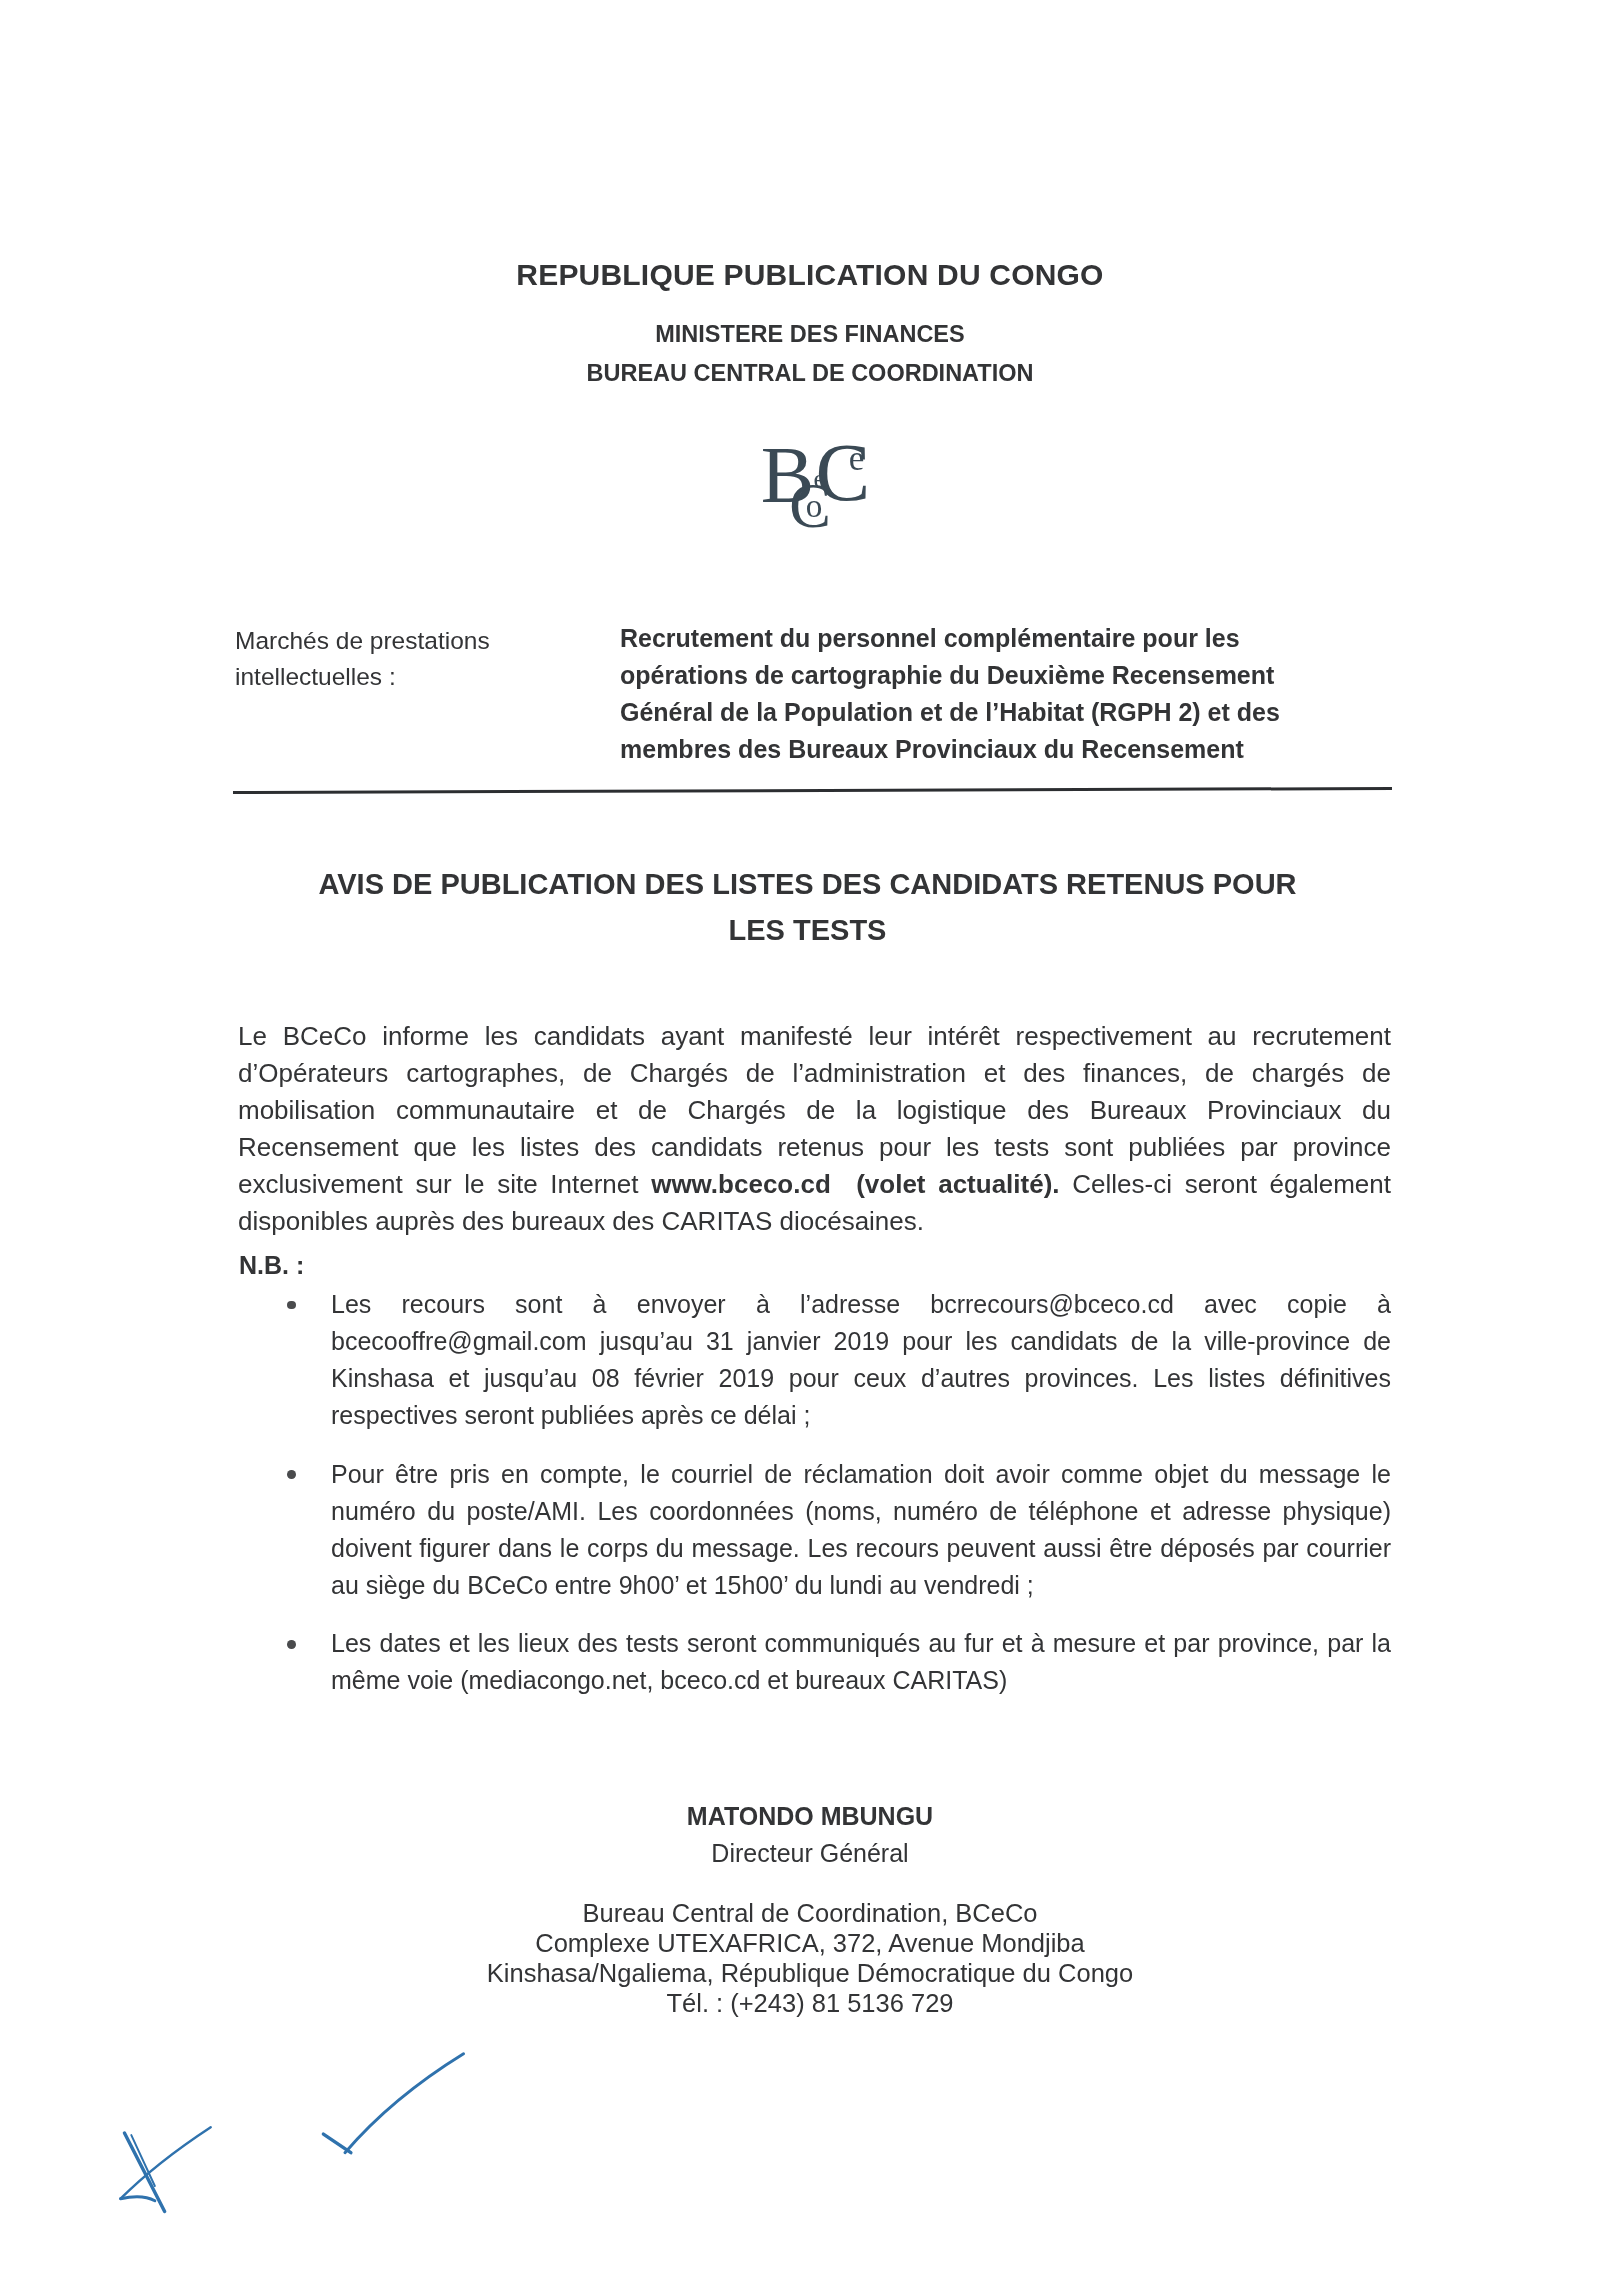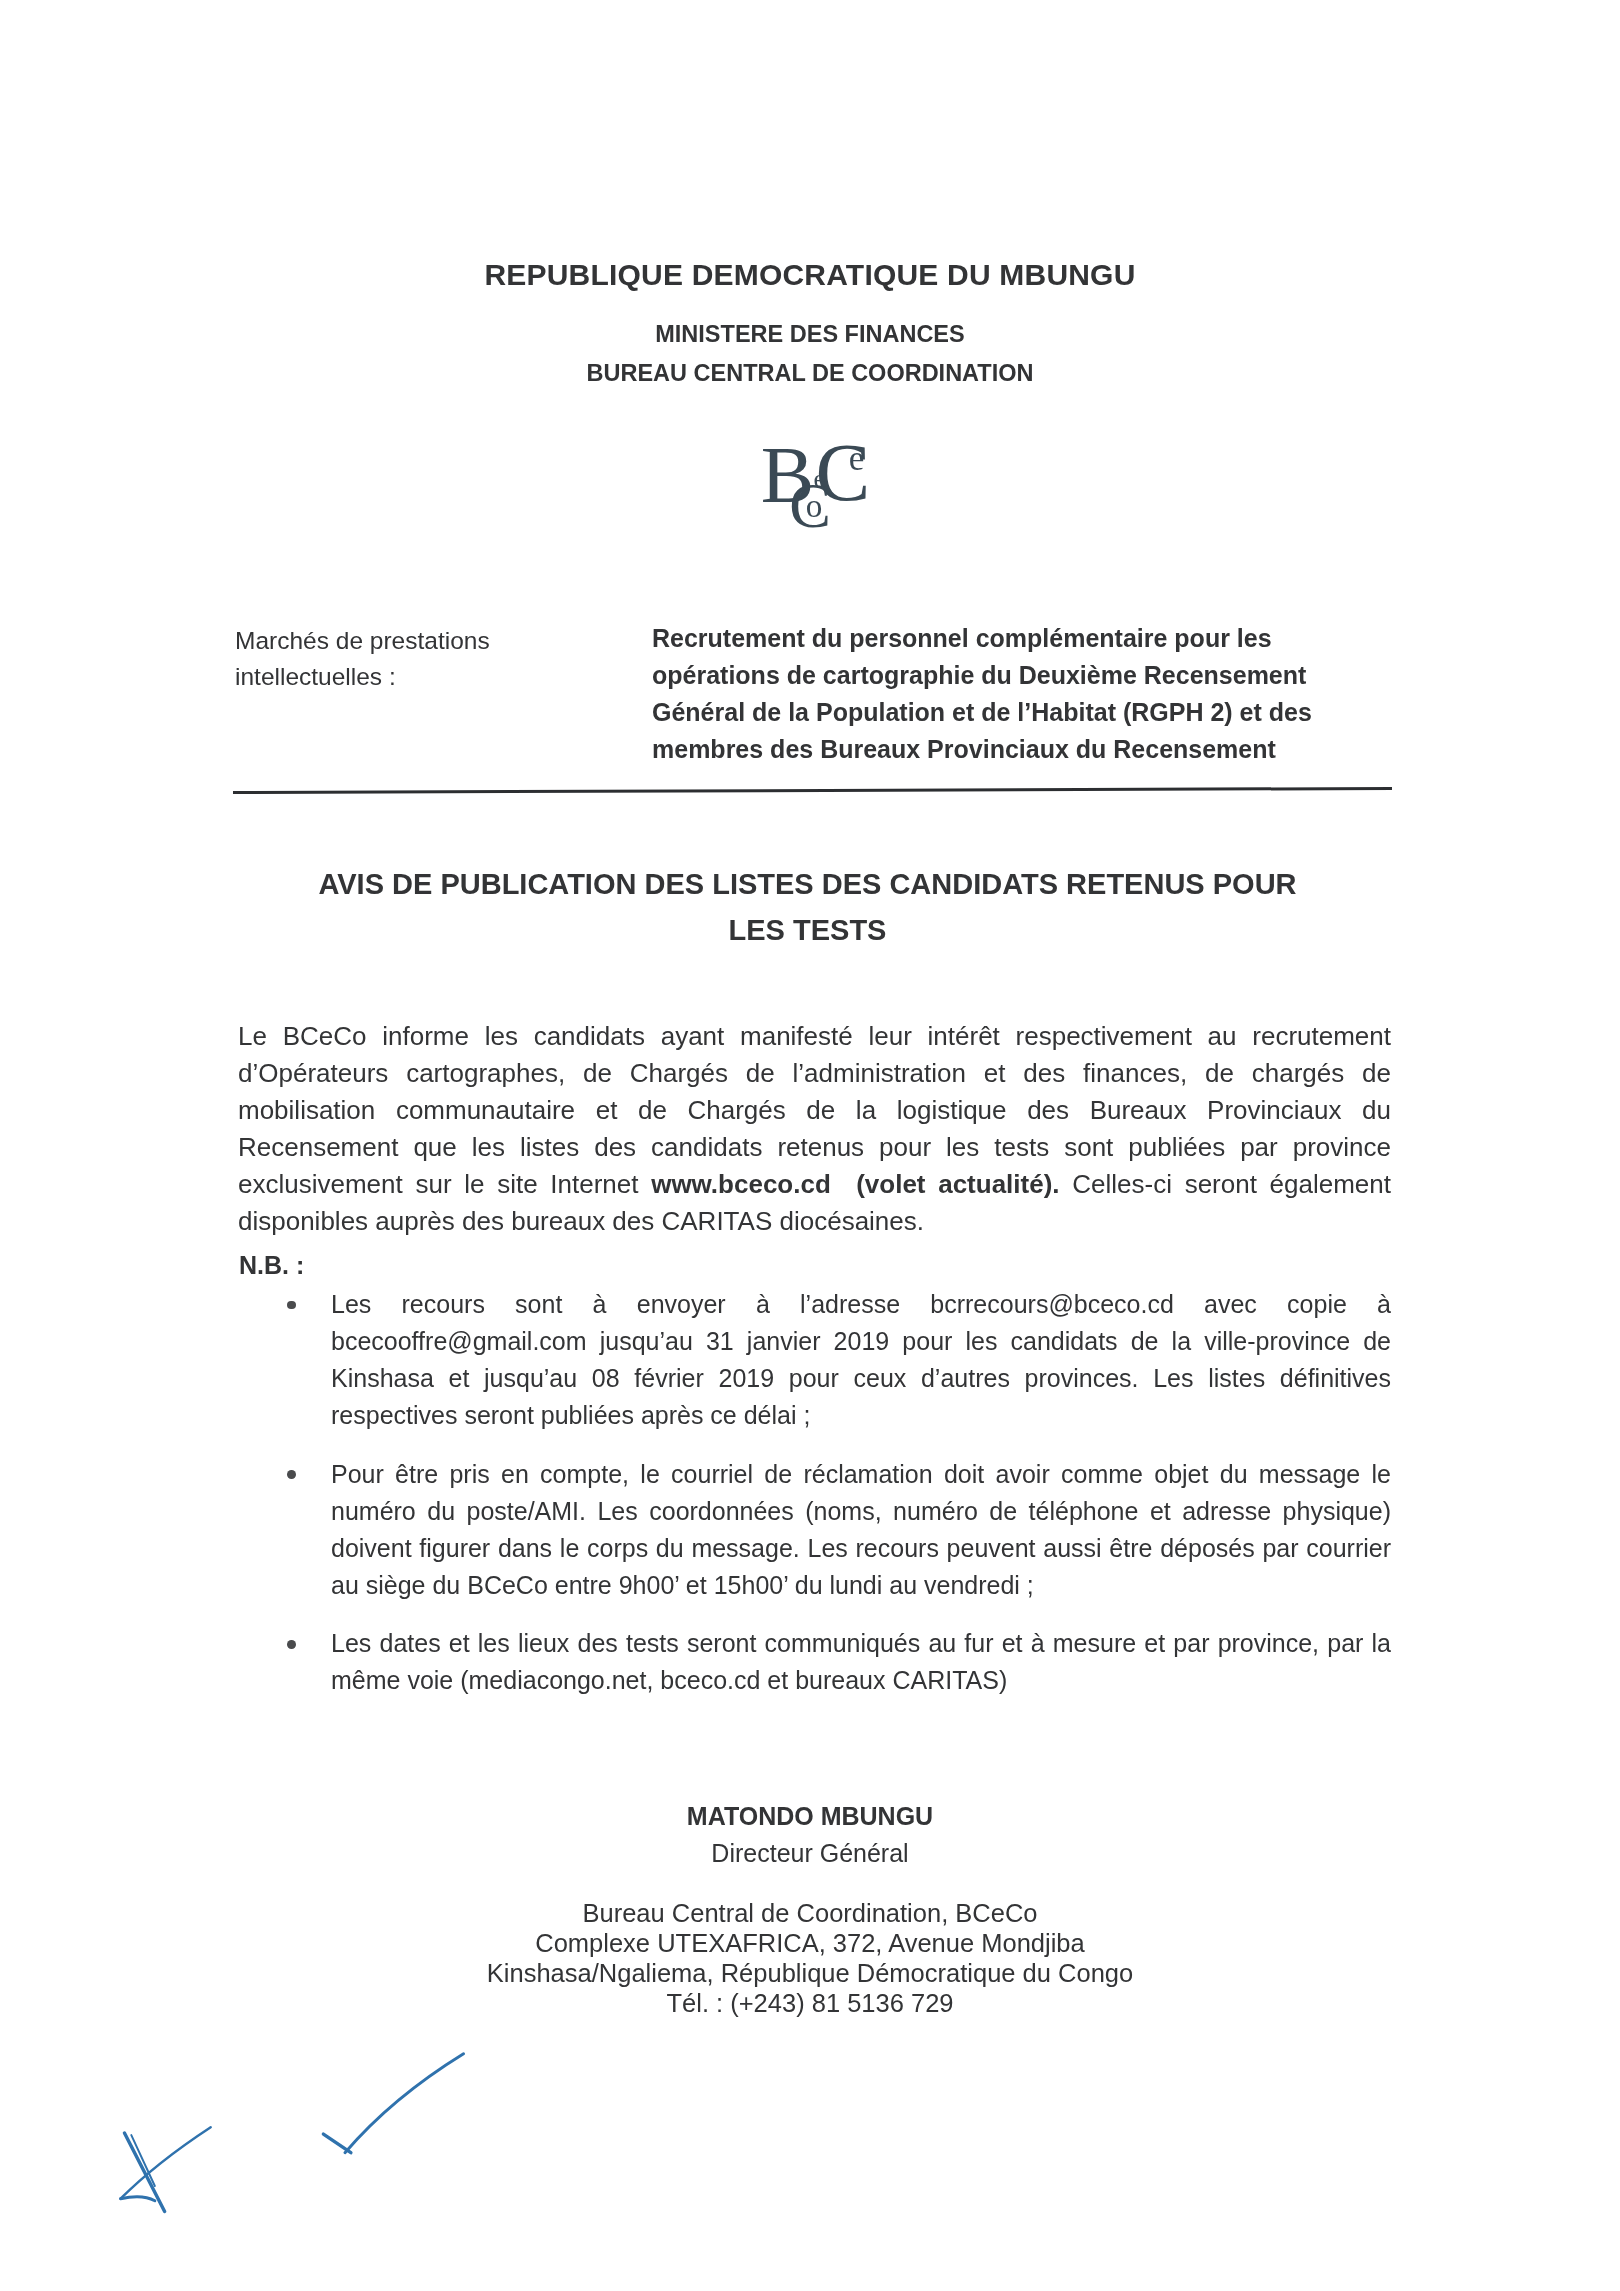--- a/index.html
+++ b/index.html
@@ -5,38 +5,38 @@
   html, body { margin: 0; padding: 0; background: #ffffff; }
   body { width: 1620px; height: 2292px; position: relative; overflow: hidden;
          font-family: "Liberation Sans", sans-serif; color: #333436; }
   .abs { position: absolute; }
   .center { left: 0; width: 1620px; text-align: center; }
   .hdr1 { top: 258px; font-size: 30px; font-weight: bold; letter-spacing: 0.2px; }
   .hdr2 { top: 321px; font-size: 23.5px; font-weight: bold; }
   .hdr3 { top: 360px; font-size: 23.5px; font-weight: bold; }
   .logo { left: 755px; top: 423px; width: 127px; height: 118px; }
   .market-label { left: 235px; top: 623px; width: 353px; font-size: 24.5px; line-height: 36px; }
-  .market-subject { left: 652px; top: 620px; width: 784px; font-size: 25px; font-weight: bold; line-height: 37px; }
+  .market-subject { left: 620px; top: 620px; width: 784px; font-size: 25px; font-weight: bold; line-height: 37px; }
   .rule { left: 233px; top: 791px; width: 1159px; height: 2.9px; background: #2c2e31; transform: rotate(-0.2deg); transform-origin: left center; }
   .notice-title { left: 229px; width: 1157px; top: 861px; text-align: center; font-size: 29px; font-weight: bold; line-height: 46px; }
   .body-para { left: 238px; top: 985px; width: 1153px; font-size: 26px; line-height: 37px; text-align: justify; text-align-last: left; margin-top: 33px; }
   .body-para b { font-weight: bold; }
   .nb-label { left: 239px; top: 1251px; font-size: 25px; font-weight: bold; }
   .nb-list { left: 238px; top: 1286px; width: 1153px; margin: 0; padding: 0; list-style: none; }
   .nb-item { position: relative; padding-left: 93px; font-size: 25px; line-height: 37px; text-align: justify; text-align-last: left; margin-bottom: 21.6px; }
   .nb-bullet { position: absolute; left: 49px; top: 14.7px; width: 8.8px; height: 8.8px; border-radius: 50%; background: #4a4b4d; }
   .sig-name { top: 1802px; font-size: 25px; font-weight: bold; }
   .sig-title { top: 1839px; font-size: 25px; }
   .addr { top: 1898px; font-size: 25.5px; line-height: 30px; }
   .scribbles { left: 88px; top: 2039px; width: 412px; height: 196px; }
 </style>
 </head>
 <body>
 
-<div class="abs center hdr1">REPUBLIQUE DEMOCRATIQUE DU MBUNGU</div>
+<div class="abs center hdr1">REPUBLIQUE PUBLICATION DU CONGO</div>
 <div class="abs center hdr2">MINISTERE DES FINANCES</div>
 <div class="abs center hdr3">BUREAU CENTRAL DE COORDINATION</div>
 
 <div class="abs logo">
   <svg width="127" height="118" viewBox="0 0 130 120">
     <g fill="#3b4a55" font-family="Liberation Serif, serif">
       <text x="6" y="80" font-size="82">B</text>
       <text x="62" y="78" font-size="84">C</text>
       <text x="96" y="48" font-size="36">e</text>
       <text x="35" y="106" font-size="64">C</text>

